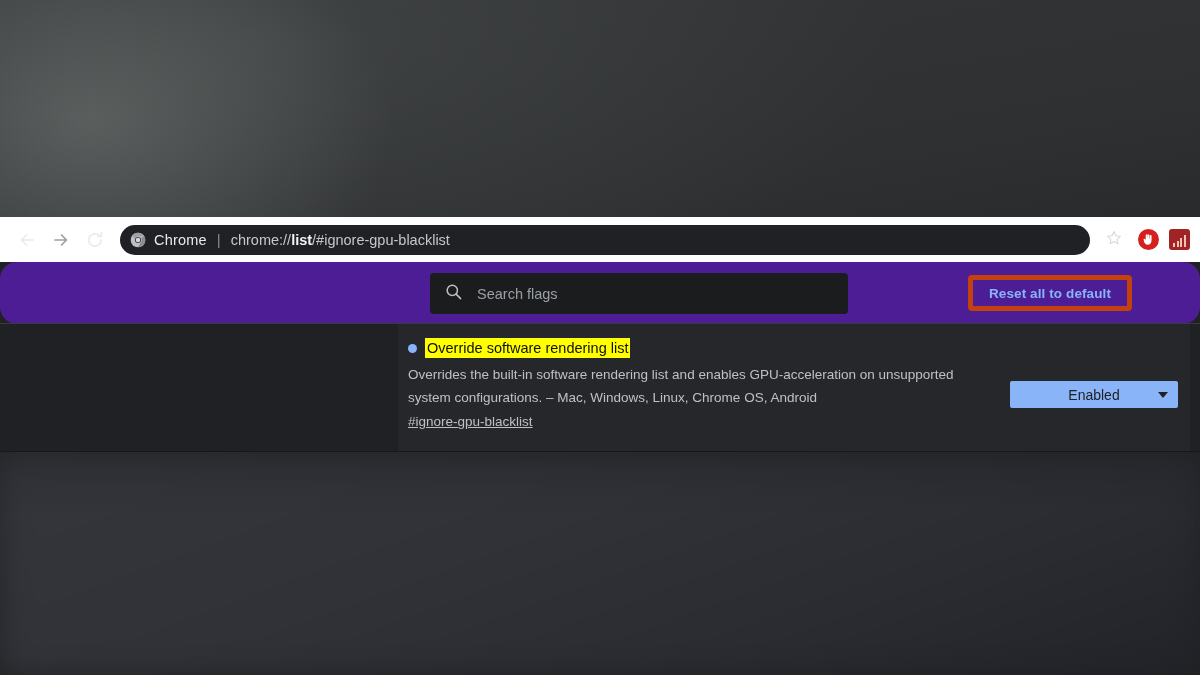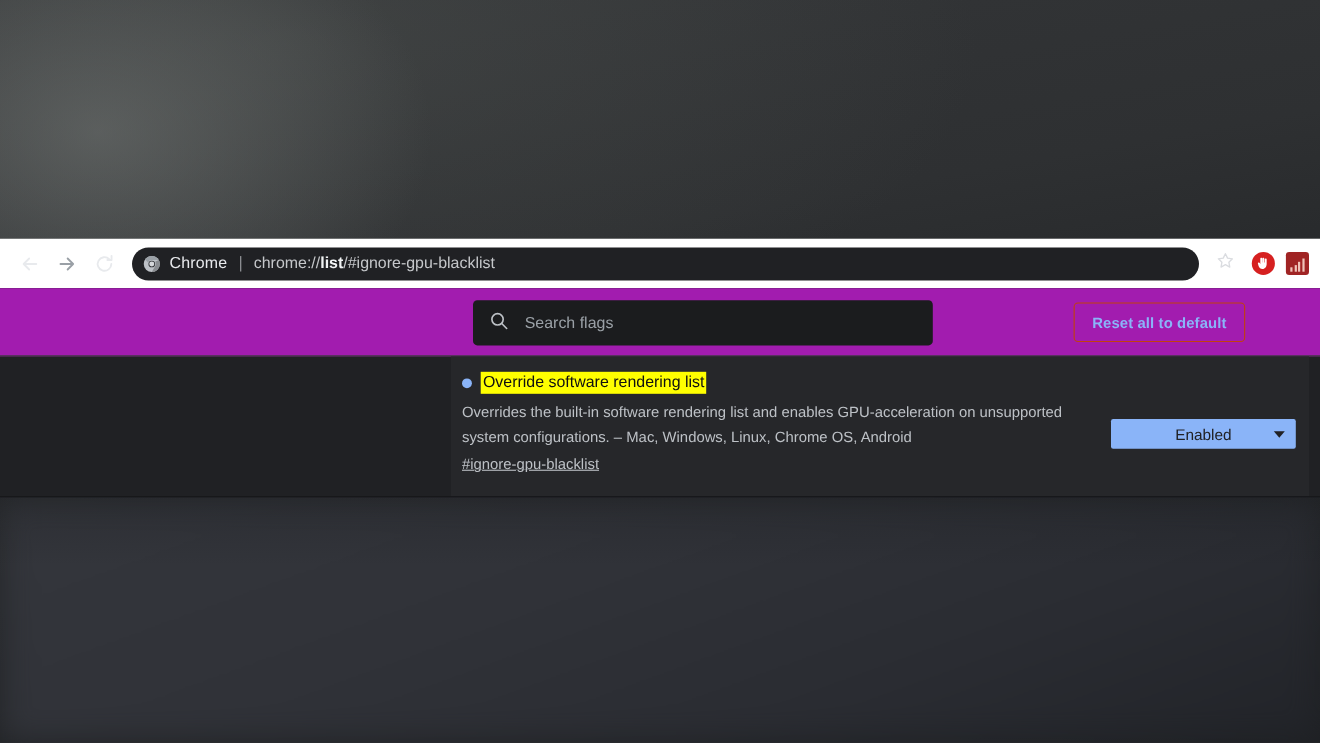--- a/index.html
+++ b/index.html
@@ -79,51 +79,51 @@
   .ext-chart {
     width:21px; height:21px; border-radius:3px; background:#a02424;
     display:flex; align-items:flex-end; justify-content:center;
     padding-bottom:3px; gap:1.5px;
   }
   .ext-chart i { display:block; width:2px; background:#f0c2b8; }
 
   
   .page { position:relative; height:190px; background:#202124; }
   .page-header {
-    height:62px; background:#a21caf;
-    display:flex; align-items:center; position:relative;
+    height:62px; background:#4c1d95;
+    display:flex; align-items:center; position:relative;border-radius:17px;
   }
   .page-header::after {
     content:""; position:absolute; left:0; right:0; bottom:0;
     height:1px; background:#3a3b3e;
   }
   .search-wrap {
     position:absolute; left:430px; top:11px; width:418px; height:41px;
     background:#1b1c1e; border-radius:4px;
     display:flex; align-items:center; padding-left:14px;
   }
   .search-icon { flex:0 0 auto; margin-right:14px; }
   .search-input {
     flex:1 1 auto; background:transparent; border:0; outline:none;
     color:#e8eaed; font-size:14.5px; font-family:"Liberation Sans", sans-serif;
   }
   .search-input::placeholder { color:#9aa0a6; }
   .reset-btn {
     position:absolute; right:68px; top:13px;
     height:36px; padding:0 16px;
-    background:transparent; border:1px solid #c2410c; border-radius:4px;
+    background:transparent; border:5px solid #c2410c; border-radius:4px;
     color:#8ab4f8; font-size:13.5px; font-weight:bold;
     font-family:"Liberation Sans", sans-serif; cursor:pointer;
     letter-spacing:.1px;
   }
 
   
   .flag-row { position:relative; height:128px; }
   .flag-card {
-    position:absolute; left:410px; top:0; right:10px; height:128px;
+    position:absolute; left:398px; top:0; right:10px; height:128px;
     background:#26272a;
     display:flex; align-items:flex-start;
   }
   .flag-main { flex:1 1 auto; padding:14px 0 0 10px; min-width:0; }
   .flag-title-line { display:flex; align-items:center; }
   .flag-dot {
     width:9px; height:9px; border-radius:50%; background:#8ab4f8;
     flex:0 0 auto; margin-right:8px;
   }
   .flag-title {

